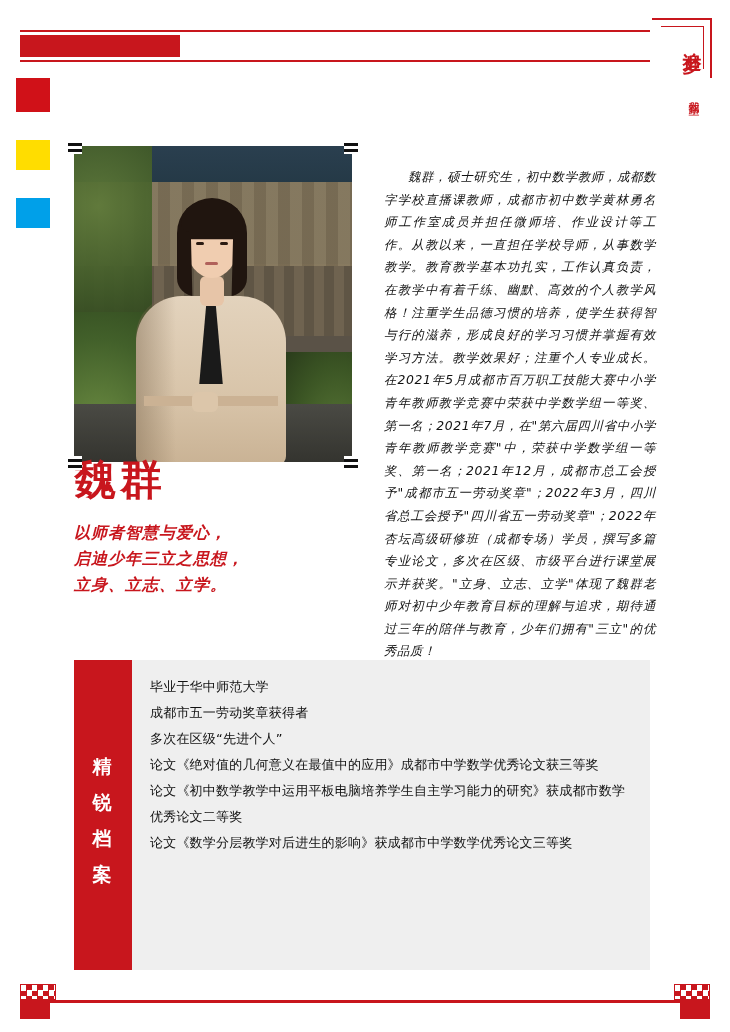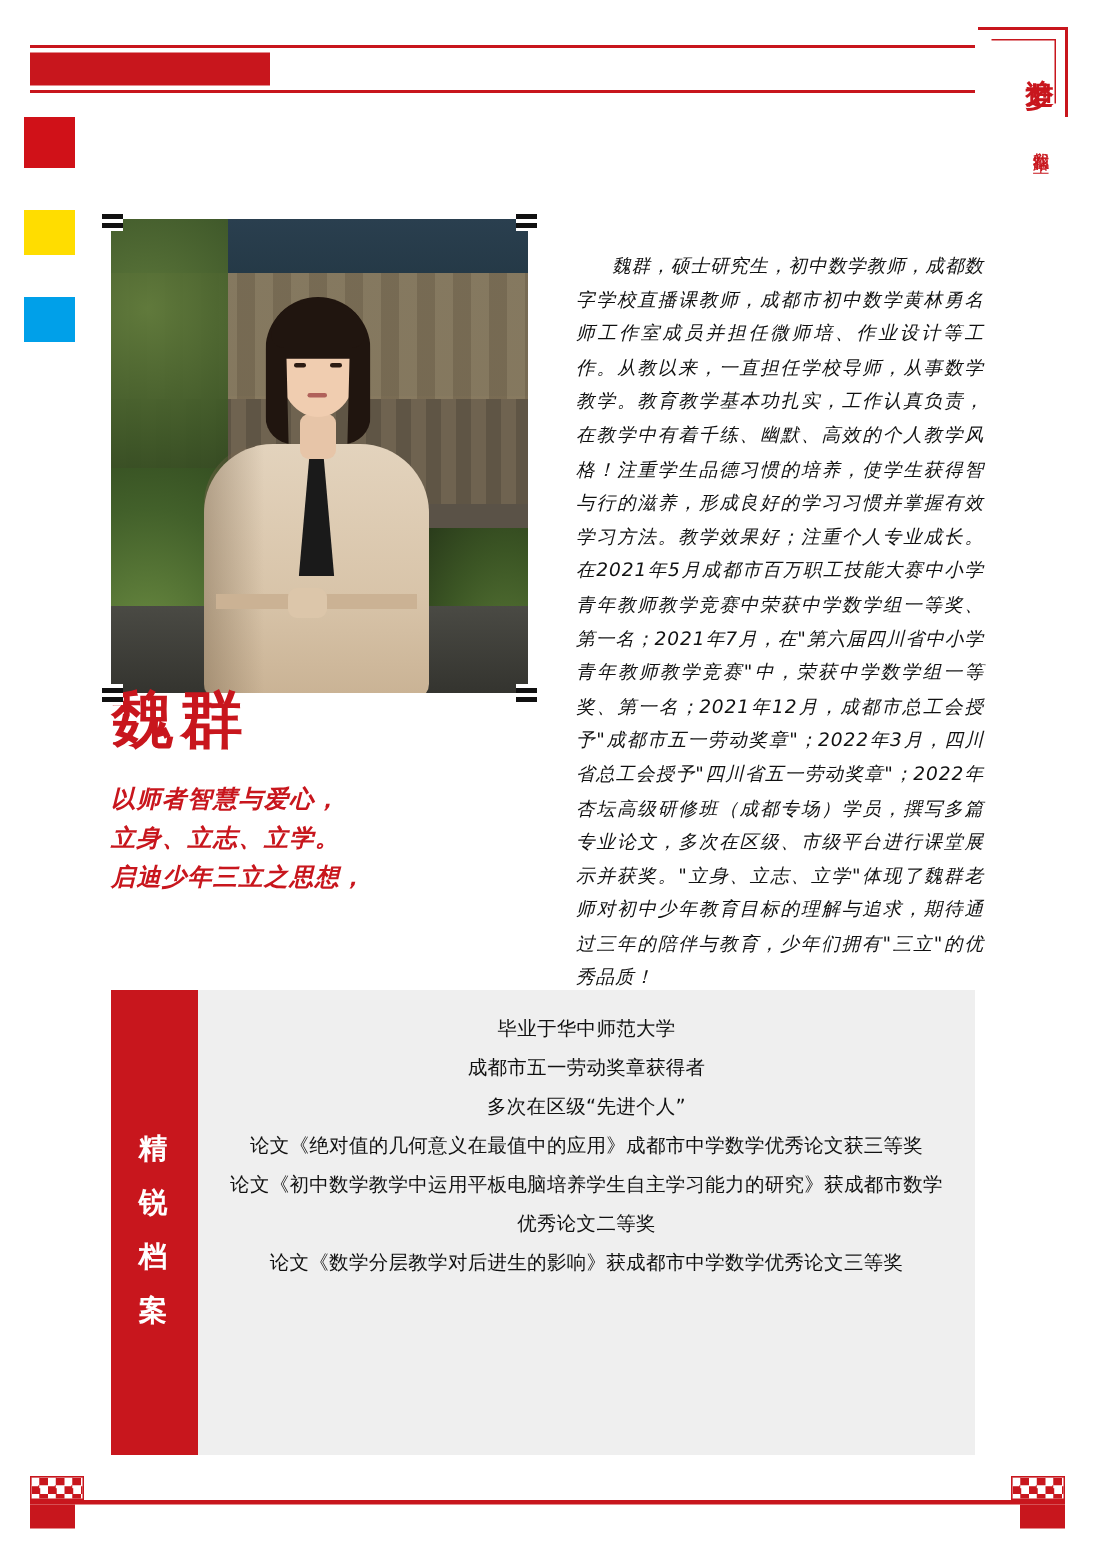--- a/index.html
+++ b/index.html
@@ -301,21 +301,21 @@
   .panel-list {
     position: absolute;
     left: 18px; top: 14px;
     width: 482px;
     color: #111;
     font-family: "DejaVu Sans", sans-serif;
     font-size: 13px;
     line-height: 26px;
     letter-spacing: 0.2px;
   }
-  .panel-list div { margin: 0; text-align: center; }
+  .panel-list div { margin: 0; }
 
   
   .footer-line {
     position: absolute;
     left: 20px;
     top: 1000px;
     width: 690px;
     height: 3px;
     background: #c8161d;
   }
@@ -381,22 +381,22 @@
     </div>
   </div>
   <div class="corner-mark cm-tl"></div>
   <div class="corner-mark cm-tr"></div>
   <div class="corner-mark cm-bl"></div>
   <div class="corner-mark cm-br"></div>
 
   <div class="name">魏群</div>
   <div class="slogan" id="slogan">
       <div>以师者智慧与爱心，</div>
+      <div>启迪少年三立之思想，</div>
       <div>立身、立志、立学。</div>
-      <div>启迪少年三立之思想，</div>
     </div>
 
   <div class="bio">魏群，硕士研究生，初中数学教师，成都数字学校直播课教师，成都市初中数学黄林勇名师工作室成员并担任微师培、作业设计等工作。从教以来，一直担任学校导师，从事数学教学。教育教学基本功扎实，工作认真负责，在教学中有着千练、幽默、高效的个人教学风格！注重学生品德习惯的培养，使学生获得智与行的滋养，形成良好的学习习惯并掌握有效学习方法。教学效果好；注重个人专业成长。在2021年5月成都市百万职工技能大赛中小学青年教师教学竞赛中荣获中学数学组一等奖、第一名；2021年7月，在"第六届四川省中小学青年教师教学竞赛"中，荣获中学数学组一等奖、第一名；2021年12月，成都市总工会授予"成都市五一劳动奖章"；2022年3月，四川省总工会授予"四川省五一劳动奖章"；2022年杏坛高级研修班（成都专场）学员，撰写多篇专业论文，多次在区级、市级平台进行课堂展示并获奖。"立身、立志、立学"体现了魏群老师对初中少年教育目标的理解与追求，期待通过三年的陪伴与教育，少年们拥有"三立"的优秀品质！</div>
 
   <div class="panel">
     <div class="panel-red"></div>
     <div class="panel-label" id="archive-label">
         <div>精</div>
         <div>锐</div>
         <div>档</div>

